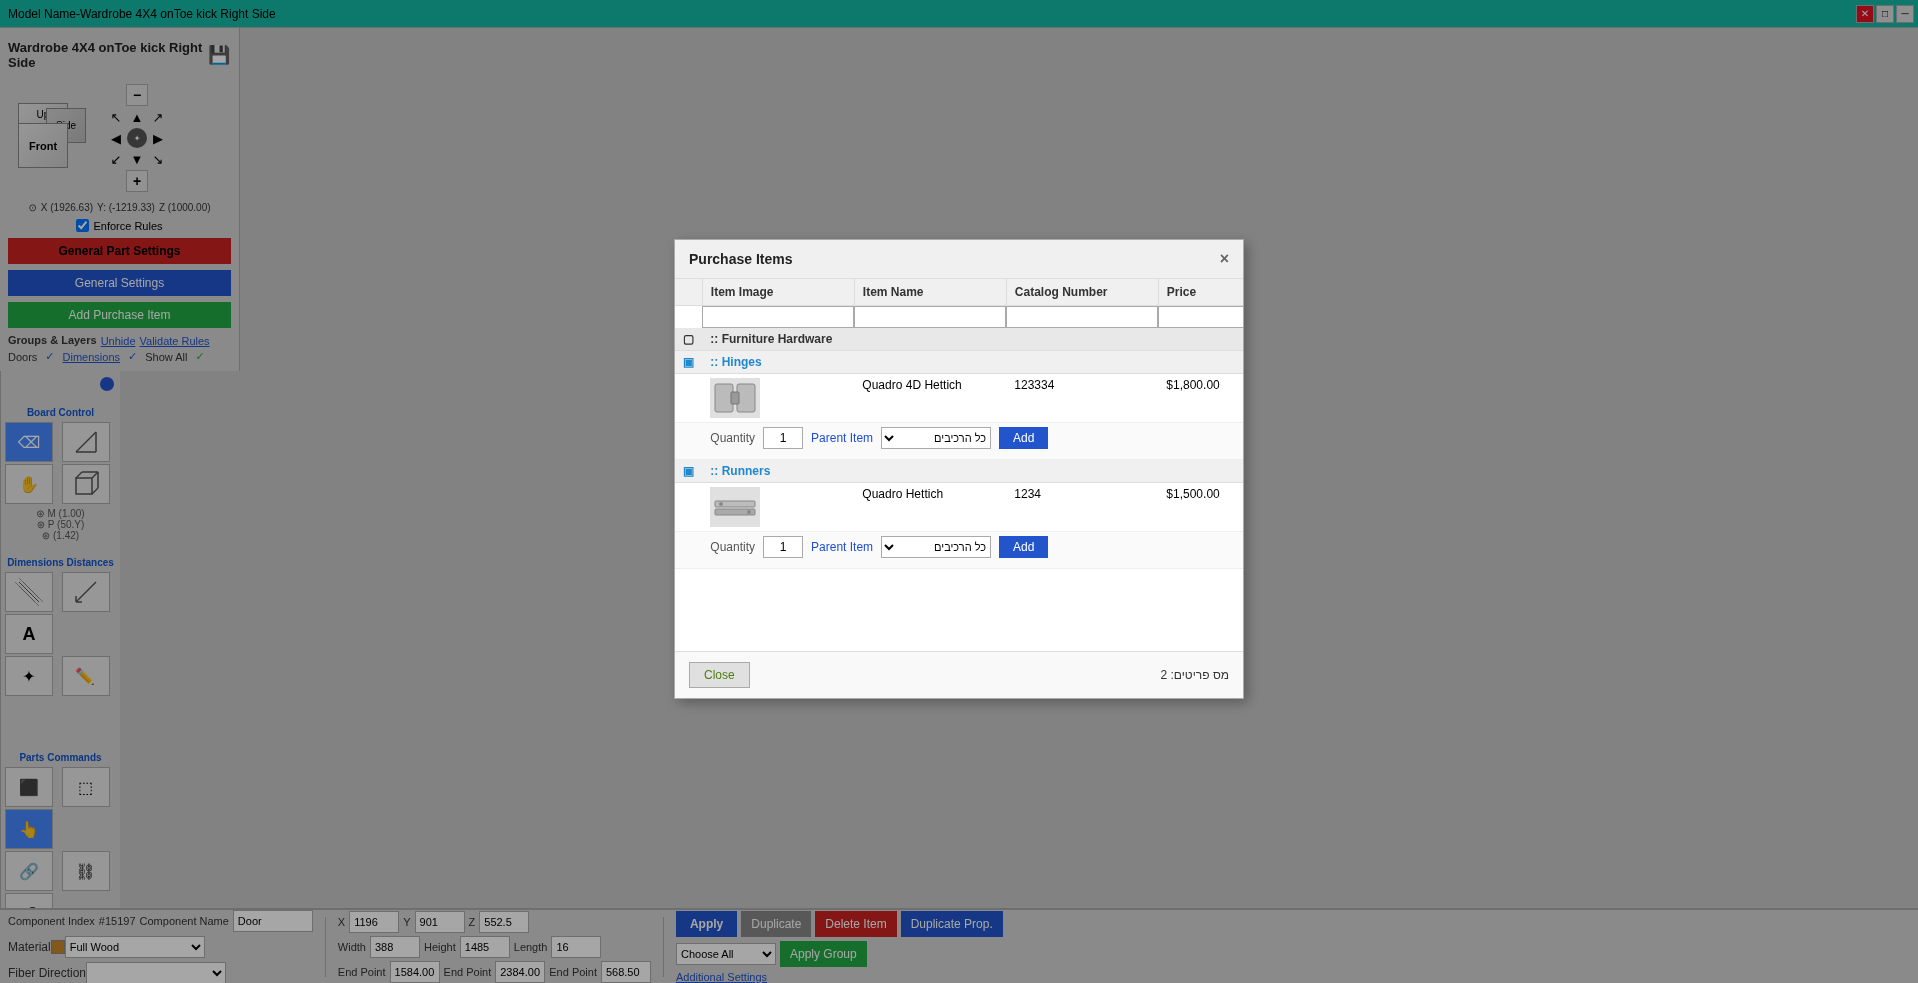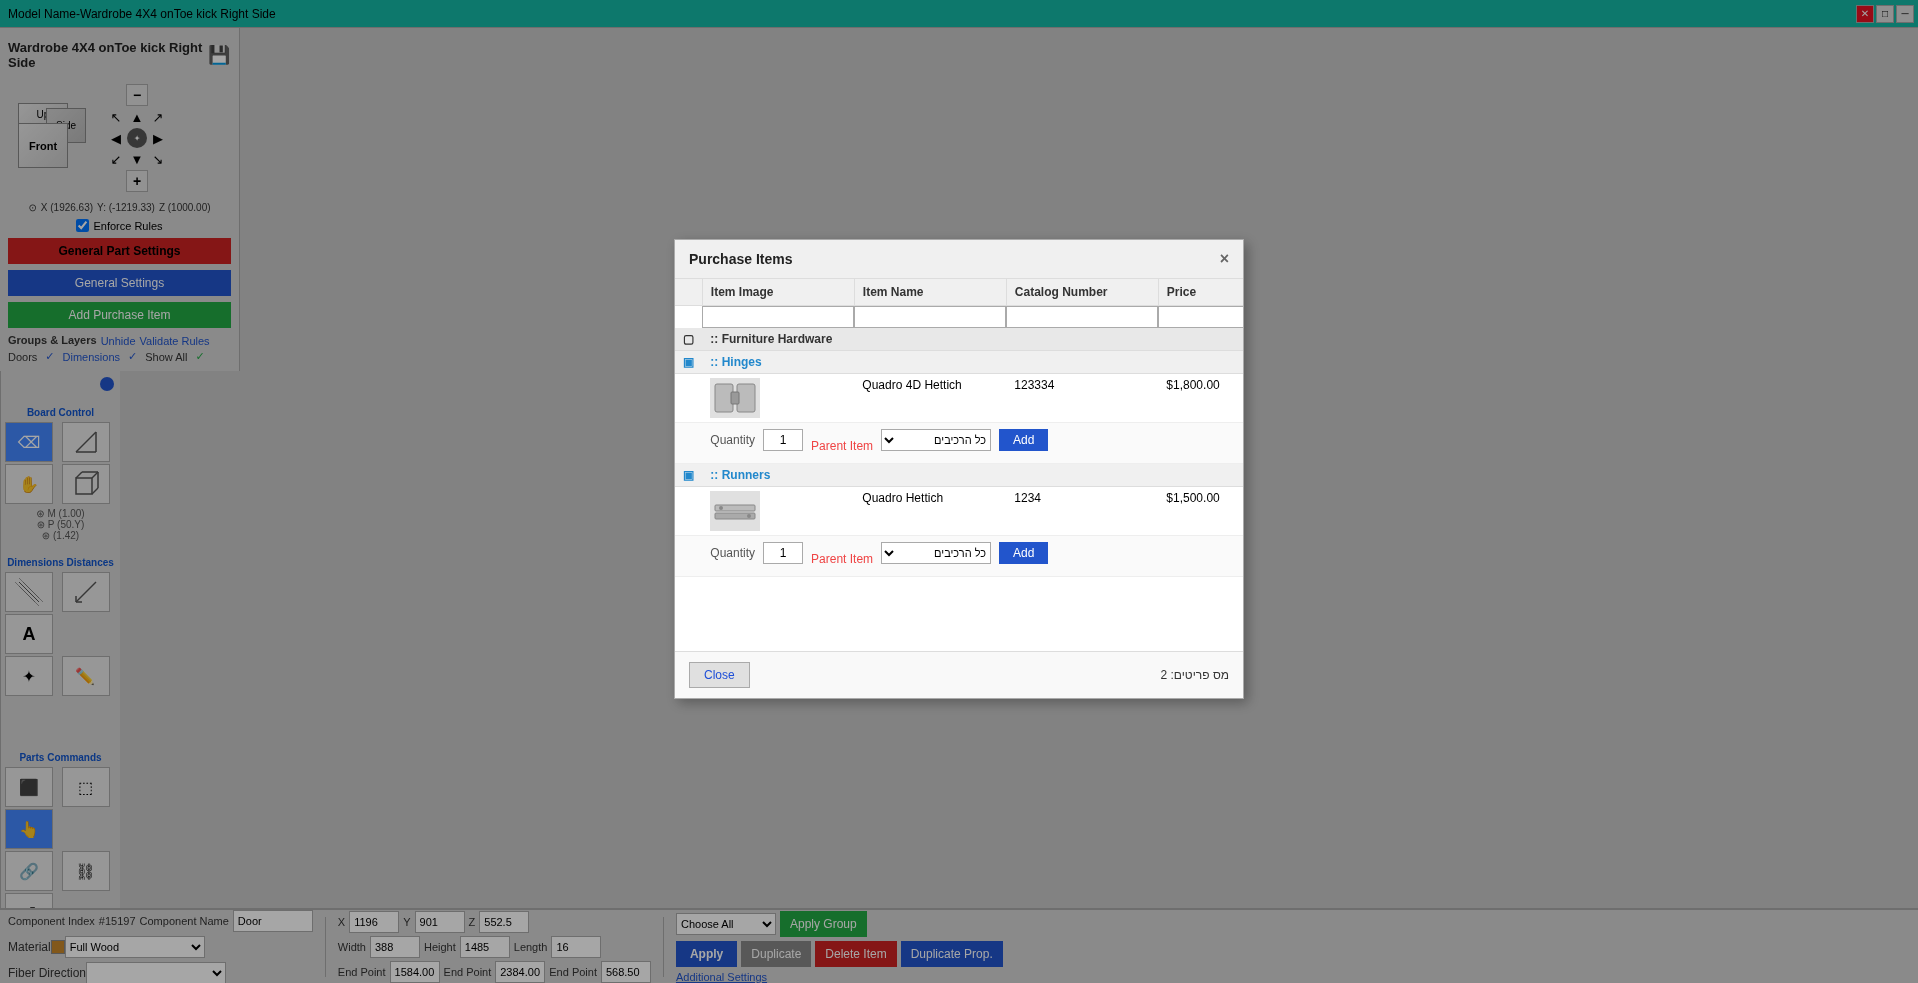--- a/index.html
+++ b/index.html
@@ -121,21 +121,21 @@
     }
 
     .groups-section {
       font-size: 11px;
       color: #333;
     }
     .groups-title {
       font-weight: bold;
       margin-bottom: 2px;
     }
-    .link-blue { color: #2255cc; cursor: pointer; }
+    .link-blue { color: #2255cc; cursor: pointer; text-decoration: underline; }
 
     .group-items {
       display: flex;
       gap: 8px;
       align-items: center;
       font-size: 11px;
       margin-top: 2px;
     }
 
     
@@ -437,40 +437,40 @@
       gap: 8px;
     }
     .qty-label { color: #555; }
     .qty-input {
       width: 40px;
       height: 22px;
       border: 1px solid #aaa;
       text-align: center;
       font-size: 12px;
     }
-    .parent-label { color: #ef4444; margin-top: 12px; }
+    .parent-label { color: #1d4ed8; }
     .parent-select {
       border: 1px solid #aaa;
       background: white;
       height: 22px;
       font-size: 11px;
       width: 110px;
       direction: rtl;
     }
     .btn-add {
       background: #2255cc;
       color: white;
       border: none;
       padding: 4px 14px;
       cursor: pointer;
       font-size: 12px;
     }
     .btn-close-modal {
       background: #e0e0e0;
-      color: #1d4ed8;
+      color: #4d7c0f;
       border: 1px solid #aaa;
       padding: 5px 14px;
       cursor: pointer;
       font-size: 12px;
     }
     .search-input {
       flex: 1;
       height: 22px;
       border: 1px solid #aaa;
       padding: 0 4px;
@@ -751,30 +751,30 @@
       <input class="bottom-input narrow" type="text" value="2384.00" style="">
       <span class="bottom-label">End Point</span>
       <input class="bottom-input narrow" type="text" value="568.50" style="">
     </div>
   </div>
 
   <div class="bottom-divider"></div>
 
   <div class="bottom-right">
     <div class="bottom-actions">
+      <button class="btn-apply">Apply</button>
+      <button class="btn-duplicate">Duplicate</button>
+      <button class="btn-delete">Delete Item</button>
+      <button class="btn-dup-prop">Duplicate Prop.</button>
+    </div>
+    <div class="bottom-actions">
       <select class="choose-all-select">
         <option>Choose All</option>
       </select>
       <button class="btn-apply-group">Apply Group</button>
-    </div>
-    <div class="bottom-actions">
-      <button class="btn-apply">Apply</button>
-      <button class="btn-duplicate">Duplicate</button>
-      <button class="btn-delete">Delete Item</button>
-      <button class="btn-dup-prop">Duplicate Prop.</button>
     </div>
     <span class="additional-settings">Additional Settings</span>
   </div>
 </div>
 
 <div class="overlay"></div>
 
 <div class="modal">
   <div class="modal-header">
     <span class="modal-title">Purchase Items</span>

